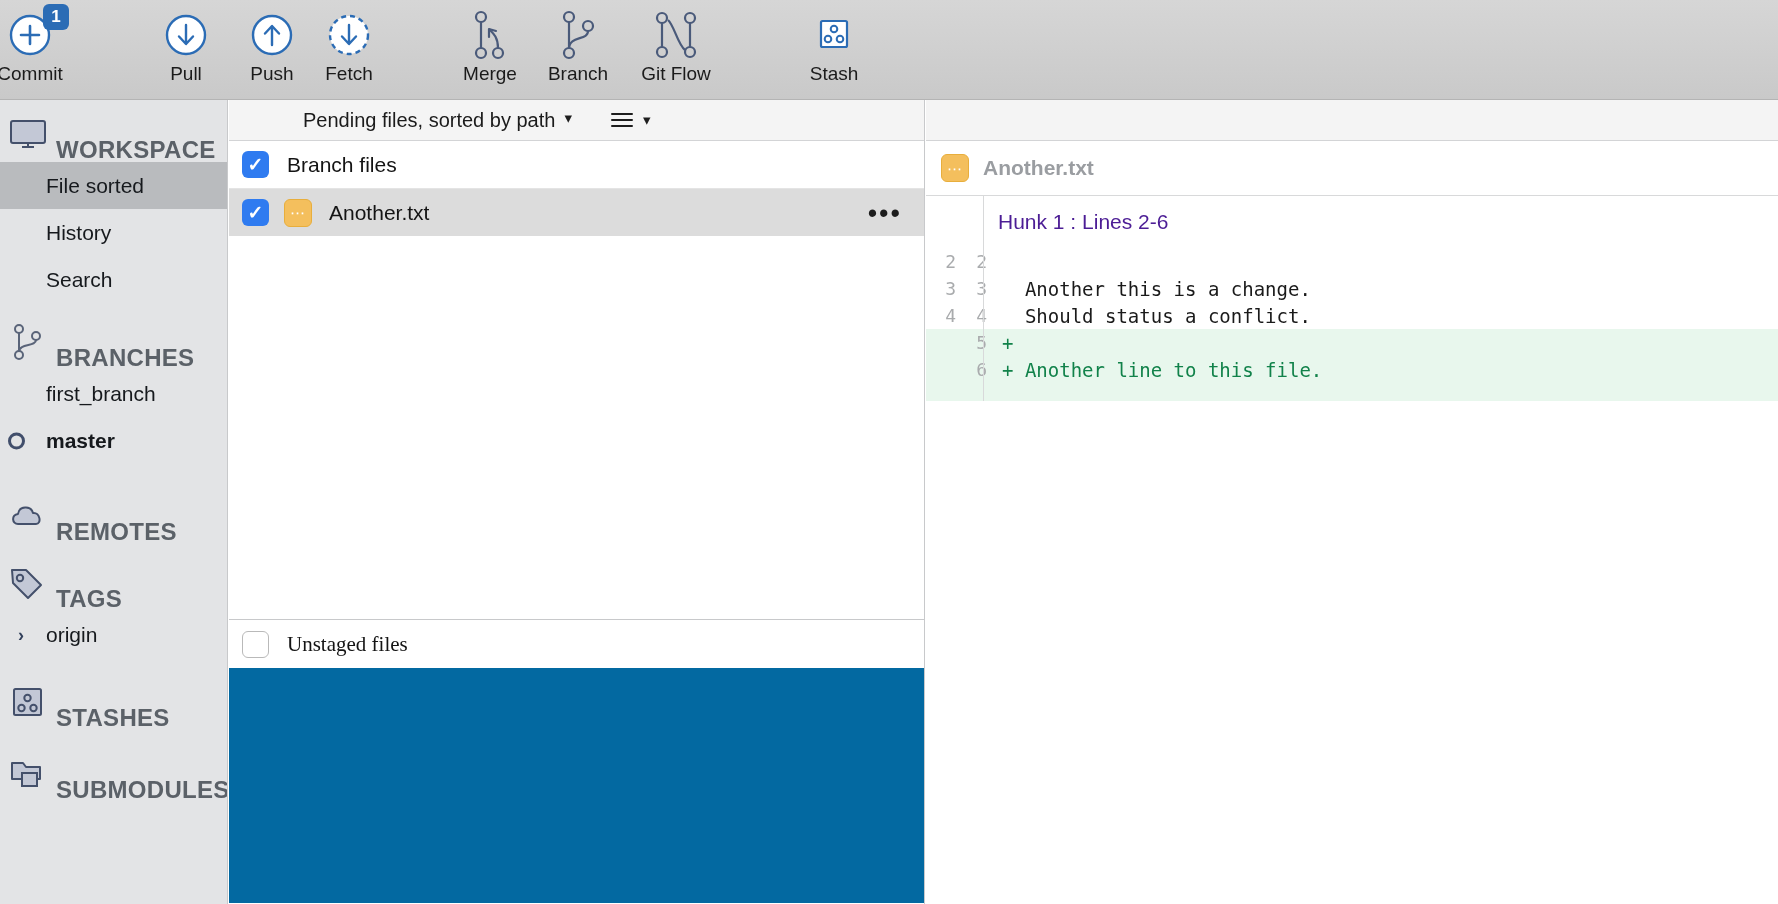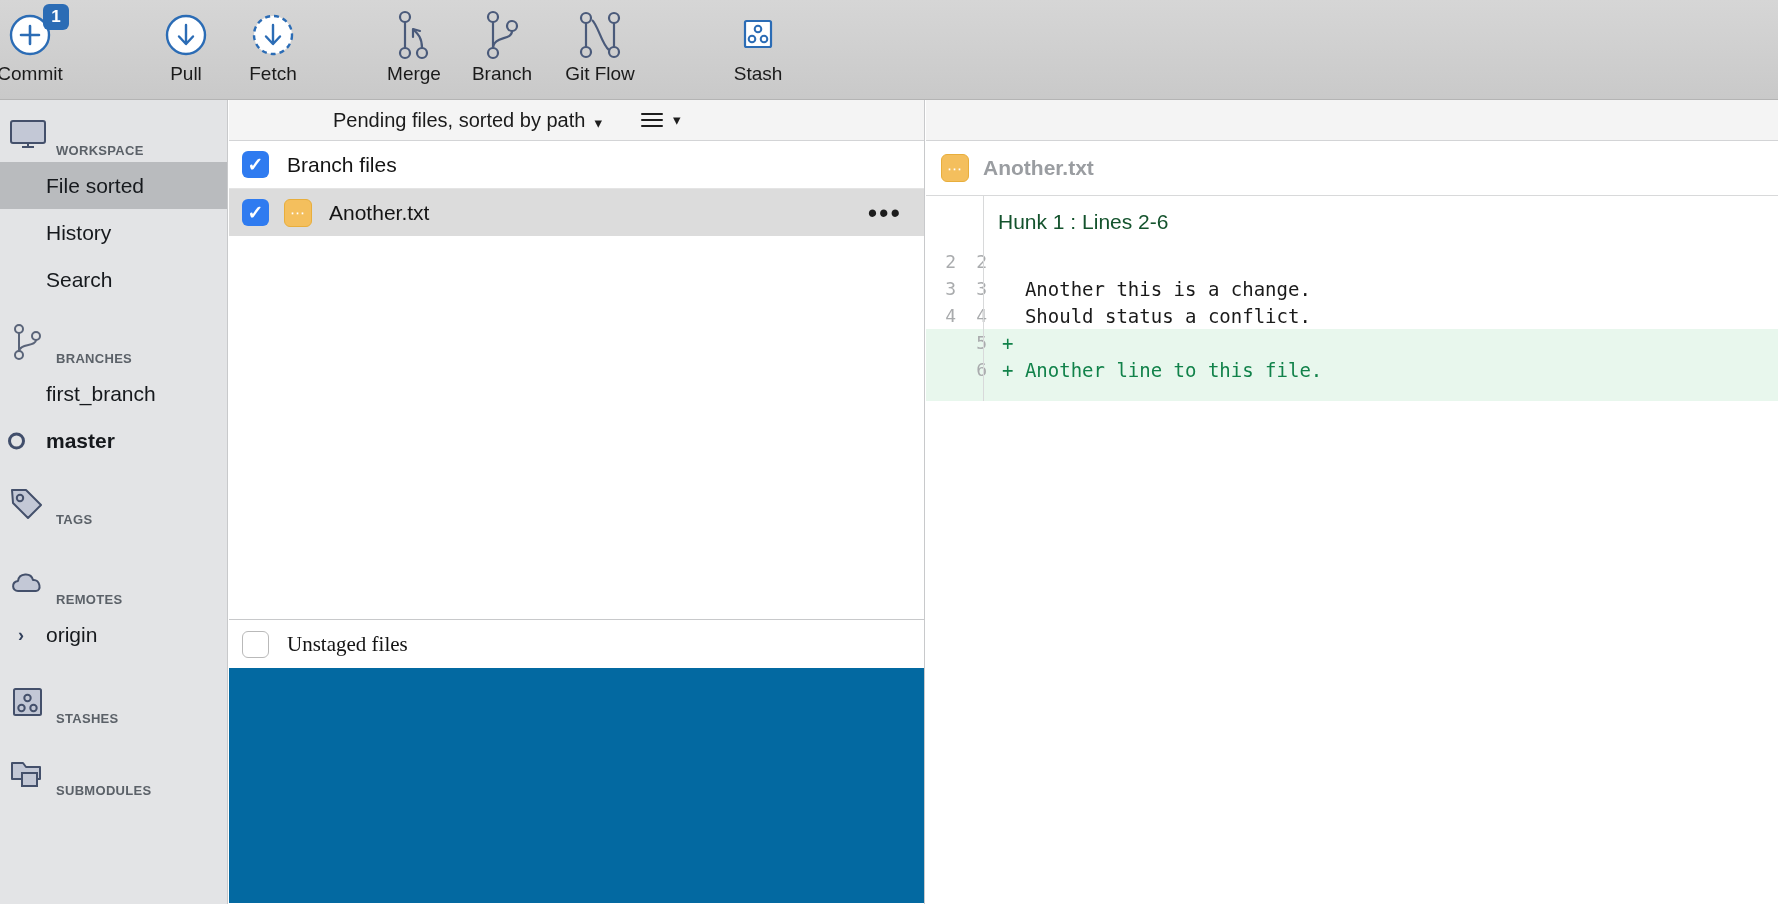--- a/index.html
+++ b/index.html
@@ -71,21 +71,21 @@
   .sb-section {
     height: 56px;
     display: flex; align-items: center;
     padding-left: 0px;
   }
   .sb-section .sb-ico {
     width: 56px; display: flex; align-items: center; justify-content: center;
     flex: 0 0 56px;
   }
   .sb-section-label {
-    font-size: 13px; font-weight: bold; color: #5b6168;
+    font-size: 24px; font-weight: bold; color: #5b6168;
     letter-spacing: 0.3px;
     margin-top: 32px;
   }
   .sb-row {
     height: 47px;
     display: flex; align-items: center;
     padding-left: 46px;
     font-size: 21px;
     color: #16191d;
   }
@@ -110,24 +110,23 @@
     border-right: 1px solid #c8c9cb;
   }
   #center-header {
     height: 41px;
     background: #f4f4f4;
     border-bottom: 1px solid #d3d4d6;
     display: flex; align-items: center;
     padding-left: 74px;
   }
   .sortbtn {
-    display: flex; align-items: flex-end; gap: 9px;
+    display: flex; align-items: flex-start; gap: 9px;
     font-size: 20px; color: #1b1b1b;
     cursor: default;
-    margin-left: 30px;
   }
   .viewbtn {
     display: flex; align-items: center; gap: 9px;
     margin-left: 38px;
     cursor: default;
   }
   .caret { font-size: 15px; color: #1d1d1d; }
 
   .staged-pane { height: 479px; background:#fff; position: relative; border-bottom: 1px solid #c8c9cb;}
   .unstaged-pane { height: 283px; background:#0369a1; position: relative; font-family: Liberation Serif, serif; }
@@ -201,21 +200,21 @@
     height: 27px;
     font-family: "DejaVu Sans Mono", monospace;
     font-size: 19px;
   }
   .hunk-title {
     height: 52px;
     display: flex; align-items: center;
     padding-left: 72px;
     font-family: "Liberation Sans", sans-serif;
     font-size: 21px;
-    color: #14532d;
+    color: #4c1d95;
   }
   .ln {
     width: 28px; text-align: right;
     color: #a9abad; font-family: "DejaVu Sans Mono", monospace; font-size: 18px;
     flex: 0 0 28px;
   }
   .ln.old { margin-left: 2px; }
   .ln.new { margin-left: 3px; }
   .code {
     margin-left: 15px; white-space: pre;
@@ -252,20 +251,29 @@
     <div class="tb-item">
       <div class="tb-icon">
         <svg width="46" height="46" viewBox="0 0 46 46">
           <circle cx="23" cy="23" r="19" fill="#ffffff" stroke="#2b6cb5" stroke-width="2.4"></circle>
           <path d="M23 13 L23 31 M16 24.5 L23 32 L30 24.5" fill="none" stroke="#2b6cb5" stroke-width="2.4" stroke-linecap="round" stroke-linejoin="round"></path>
         </svg>
       </div>
       <div class="tb-label">Pull</div>
     </div>
 
+    <div class="tb-item" style="width:76px;">
+      <div class="tb-icon">
+        <svg width="46" height="46" viewBox="0 0 46 46">
+          <circle cx="23" cy="23" r="19" fill="#ffffff" stroke="#2b6cb5" stroke-width="2.4"></circle>
+          <path d="M23 33 L23 15 M16 21.5 L23 14 L30 21.5" fill="none" stroke="#2b6cb5" stroke-width="2.4" stroke-linecap="round" stroke-linejoin="round"></path>
+        </svg>
+      </div>
+      <div class="tb-label">Push</div>
+    </div>
 
     <div class="tb-item" style="width:78px;">
       <div class="tb-icon">
         <svg width="46" height="46" viewBox="0 0 46 46">
           <circle cx="23" cy="23" r="19" fill="#ffffff" stroke="#2b6cb5" stroke-width="2.4" stroke-dasharray="5 4"></circle>
           <path d="M23 13 L23 31 M16 24.5 L23 32 L30 24.5" fill="none" stroke="#2b6cb5" stroke-width="2.4" stroke-linecap="round" stroke-linejoin="round"></path>
         </svg>
       </div>
       <div class="tb-label">Fetch</div>
     </div>
@@ -374,37 +382,37 @@
       <span>first_branch</span>
     </div>
   </div>
   <div class="sb-row-wrap">
     <span class="sb-branch-dot"></span>
     <div class="sb-row bold">
       <span>master</span>
     </div>
   </div>
 
+  <div class="sb-section" style="margin-top:24px;">
+    <span class="sb-ico">
+      <svg width="38" height="28" viewBox="0 0 38 28">
+        <path d="M9 22 C3 22 2 13 9 12 C10 4 22 3 24 11 C31 10 33 22 27 22 Z" fill="#c3c8d6" stroke="#44506b" stroke-width="2" stroke-linejoin="round"></path>
+      </svg>
+    </span>
+    <span class="sb-section-label">REMOTES</span>
+  </div>
+
   <div class="sb-section" style="margin-top:11px;">
     <span class="sb-ico">
       <svg width="36" height="34" viewBox="0 0 36 34">
         <path d="M2 4 L16 4 L31 19 L18 32 L3 17 Z" fill="#c3c8d6" stroke="#44506b" stroke-width="2" stroke-linejoin="round"></path>
         <circle cx="10" cy="12" r="3.2" fill="none" stroke="#44506b" stroke-width="2"></circle>
       </svg>
     </span>
     <span class="sb-section-label">TAGS</span>
-  </div>
-
-  <div class="sb-section" style="margin-top:24px;">
-    <span class="sb-ico">
-      <svg width="38" height="28" viewBox="0 0 38 28">
-        <path d="M9 22 C3 22 2 13 9 12 C10 4 22 3 24 11 C31 10 33 22 27 22 Z" fill="#c3c8d6" stroke="#44506b" stroke-width="2" stroke-linejoin="round"></path>
-      </svg>
-    </span>
-    <span class="sb-section-label">REMOTES</span>
   </div>
 
   <div class="sb-row-wrap">
     <span class="sb-chev">›</span>
     <div class="sb-row">
       <span>origin</span>
     </div>
   </div>
 
   <div class="sb-section" style="margin-top:16px;">

